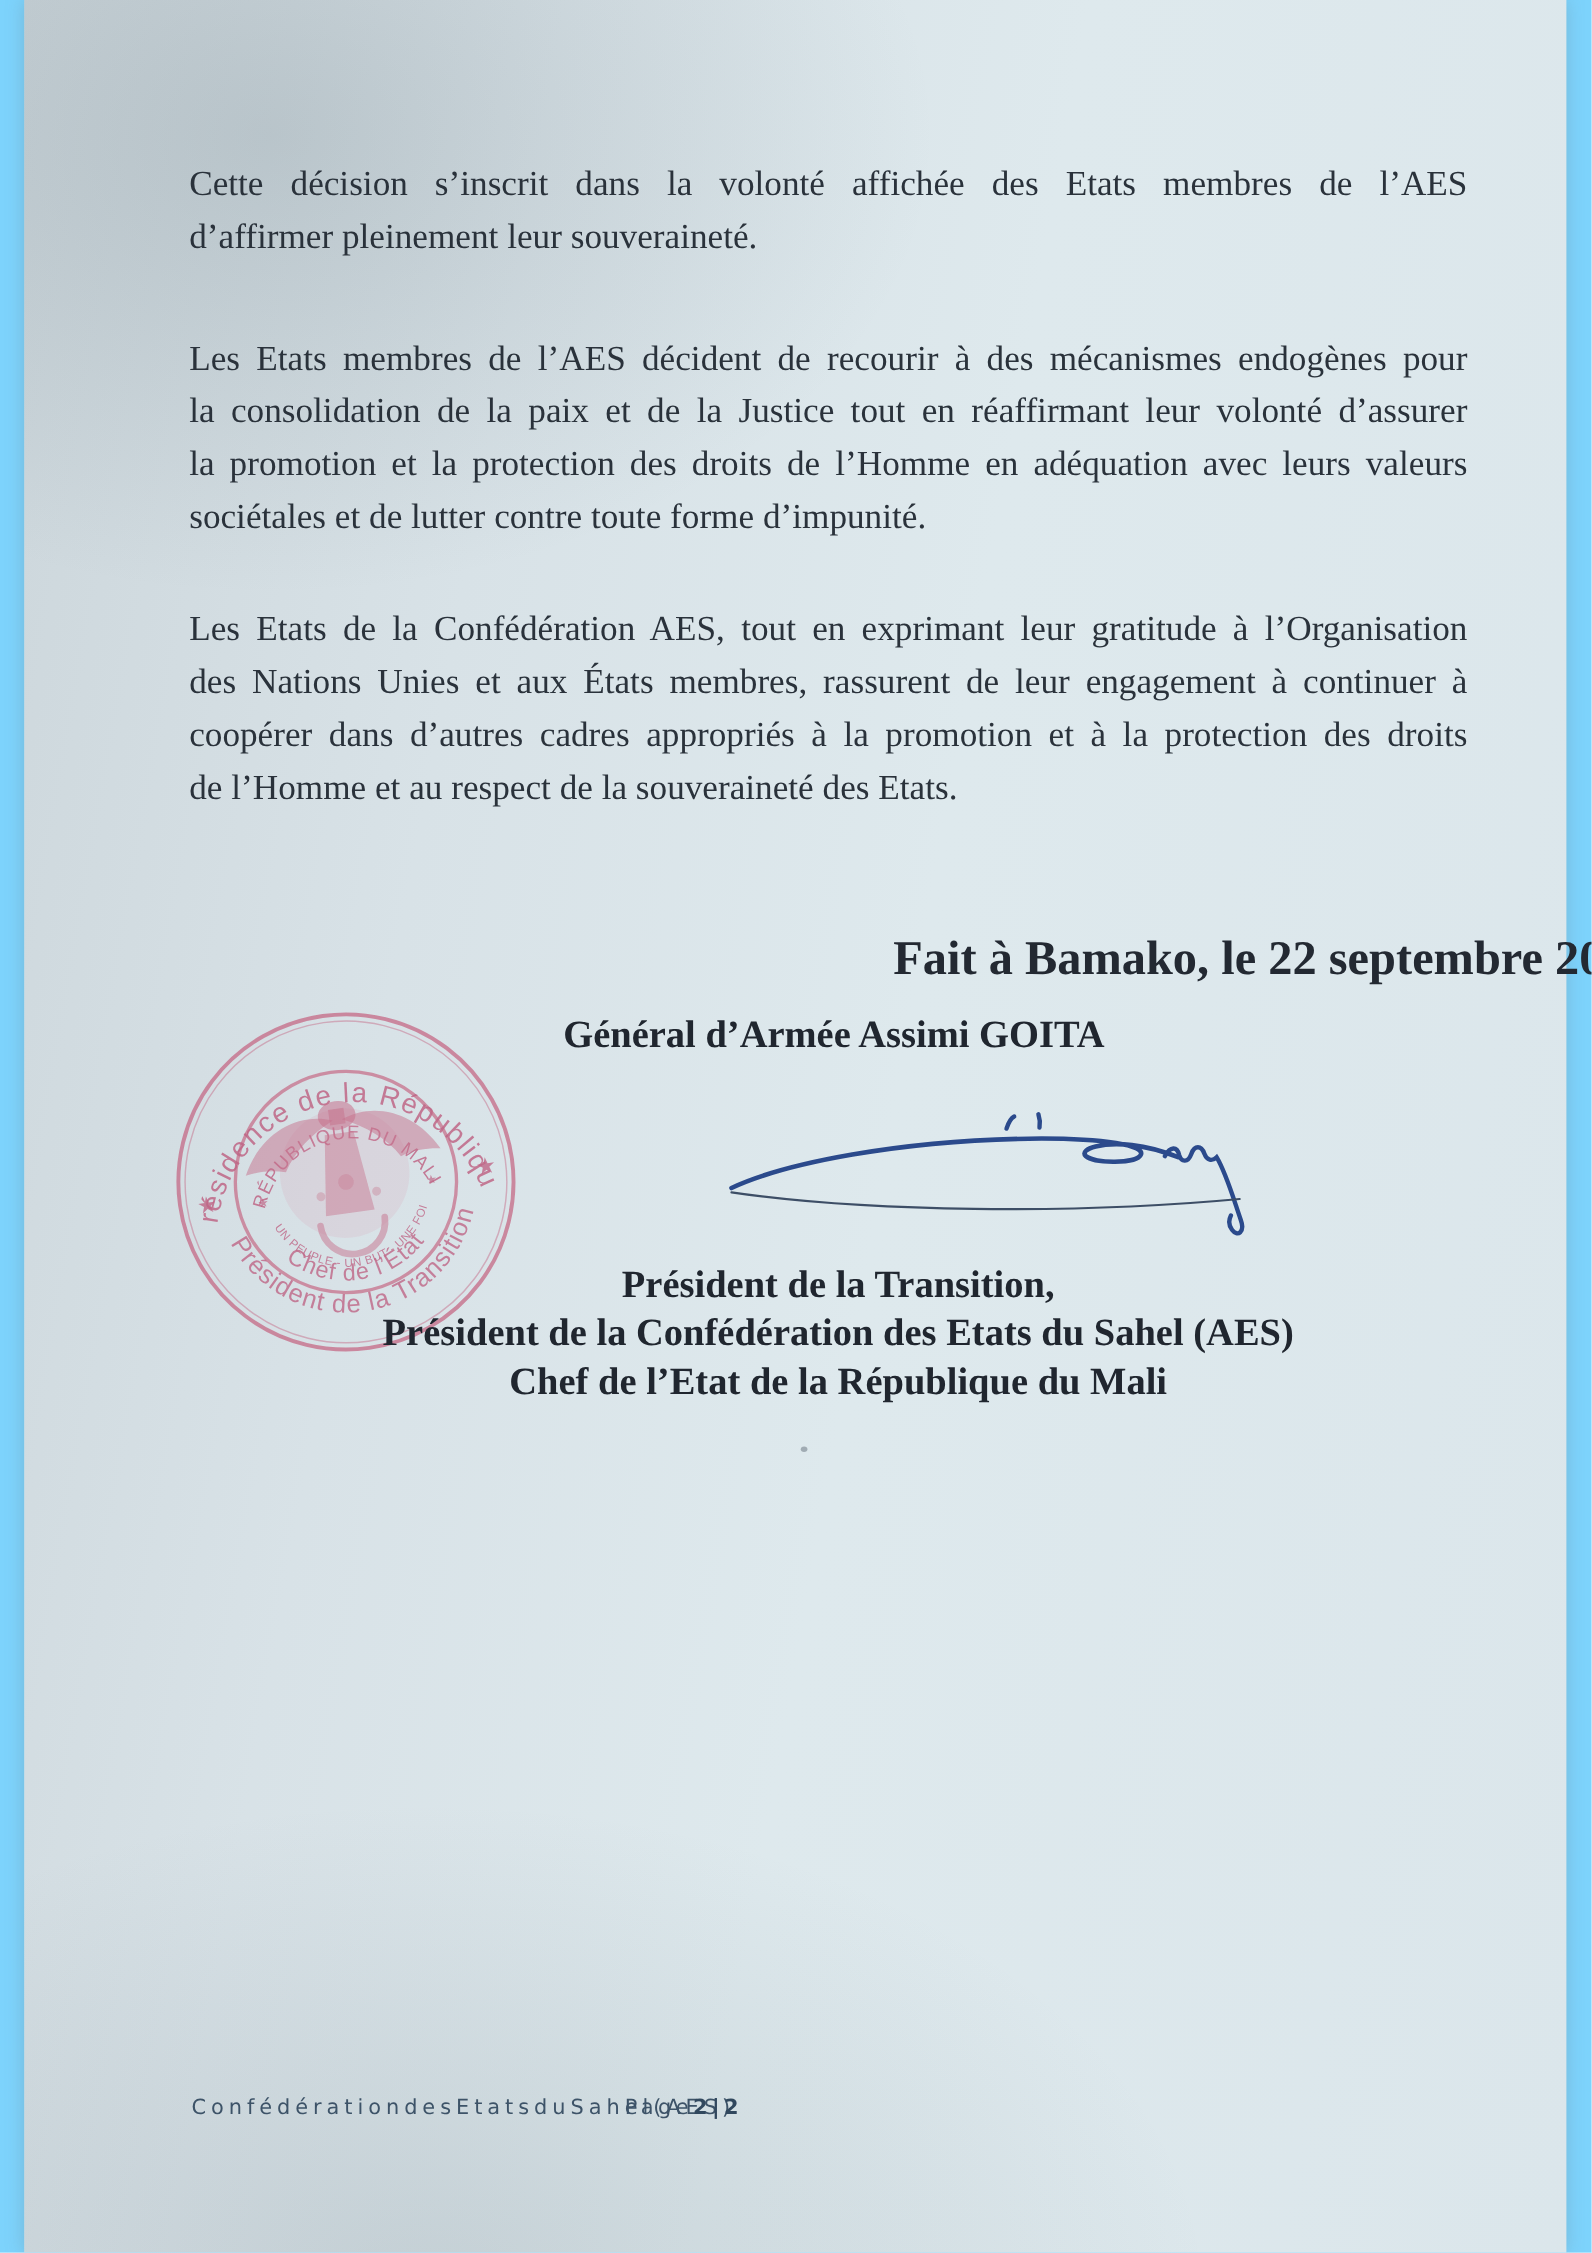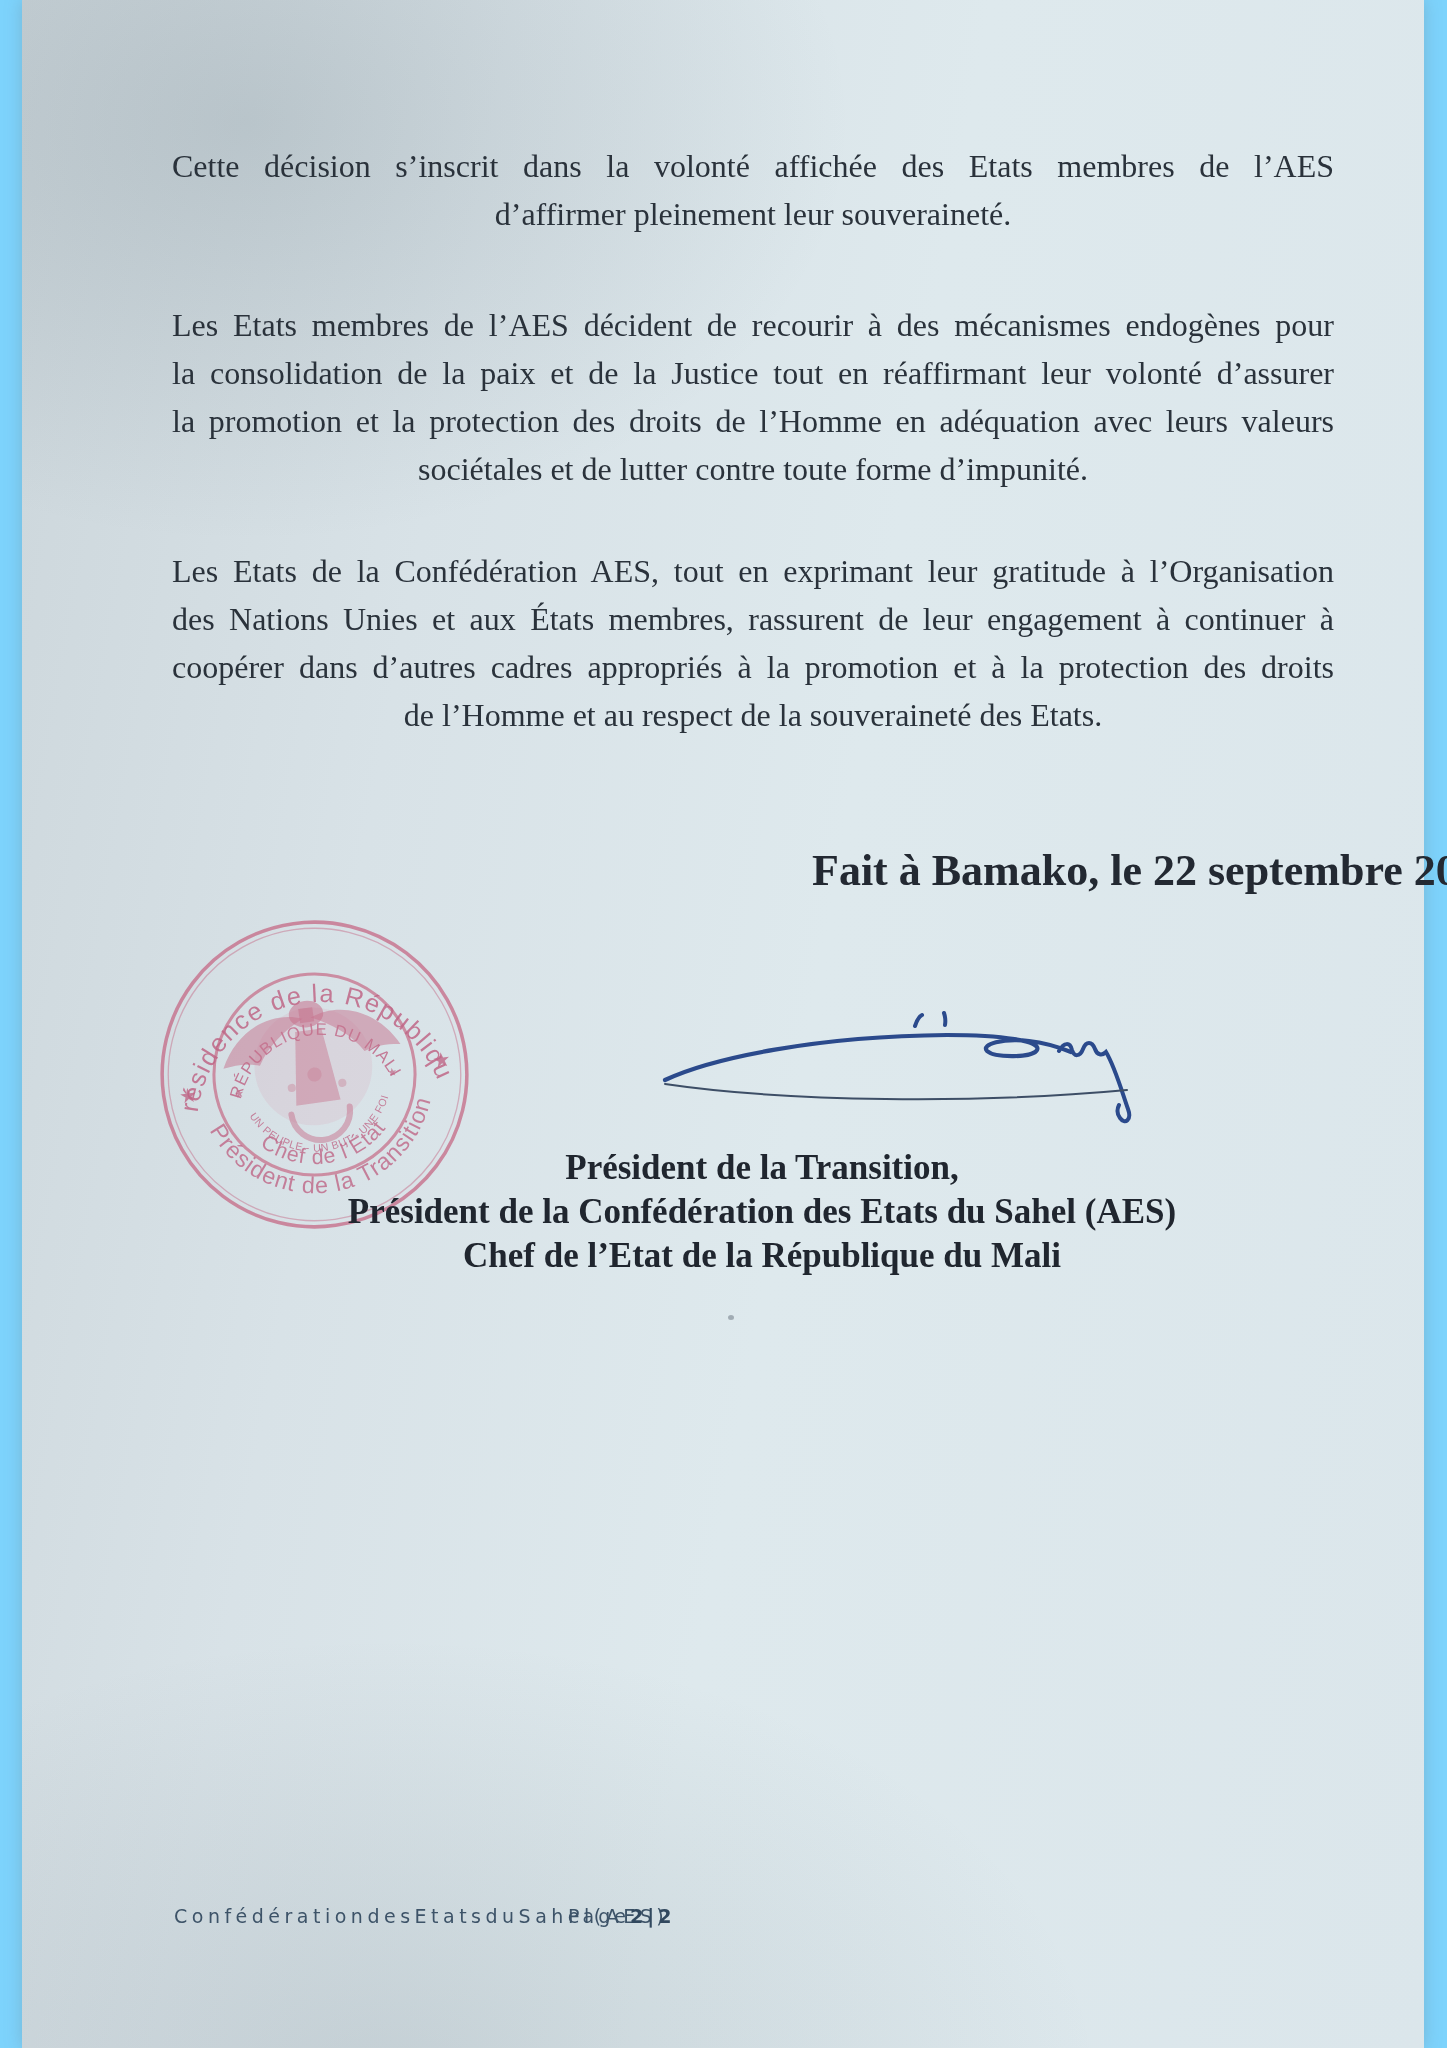--- a/index.html
+++ b/index.html
@@ -8,21 +8,21 @@
   
   #paper{position:absolute;left:22px;top:0;width:1402px;height:2048px;
     background:
       radial-gradient(1100px 760px at 16% 6%, rgba(84,102,112,.20), rgba(84,102,112,0) 55%),
       radial-gradient(1300px 820px at 26% 102%, rgba(80,96,106,.17), rgba(80,96,106,0) 55%),
       linear-gradient(100deg,#ccd6db 0%,#d8e2e7 28%,#dee9ed 55%,#dbe6eb 100%);
     box-shadow:0 0 16px rgba(110,125,138,.35);}
   .line{position:absolute;left:150px;width:1162px;font-size:32px;color:#2a323b;
         white-space:nowrap;}
   .jl{white-space:normal;text-align:justify;text-align-last:justify;}
-  .ll{text-align:center;}
+  .ll{text-align:left;}
   #dateline{position:absolute;left:790px;top:845px;font-size:44px;font-weight:bold;color:#232932;white-space:nowrap;}
   #signatory-name{position:absolute;left:490px;top:921px;font-size:35px;font-weight:bold;color:#20262f;white-space:nowrap;}
   #titles{position:absolute;left:300px;top:1146px;width:880px;text-align:center;
           font-size:35px;font-weight:bold;color:#20262f;line-height:44px;}
   #stamp{position:absolute;left:130px;top:912px;width:325px;height:325px;transform:rotate(-8deg);opacity:.88;}
   #signature{position:absolute;left:635px;top:1010px;width:475px;height:130px;}
   #speck{position:absolute;left:706px;top:1315px;width:6px;height:5px;border-radius:50%;background:rgba(70,80,95,.40);}
   #footer{position:absolute;top:1905px;left:0;width:100%;font-family:"DejaVu Sans",sans-serif;
           font-size:19px;color:#3d5368;}
   #footer-left{position:absolute;left:152px;letter-spacing:4.5px;white-space:nowrap;}
@@ -50,20 +50,21 @@
 
     <div>
       <div class="line jl" style="top:553px">Les Etats de la Confédération AES, tout en exprimant leur gratitude à l’Organisation</div>
       <div class="line jl" style="top:601px">des Nations Unies et aux États membres, rassurent de leur engagement à continuer à</div>
       <div class="line jl" style="top:649px">coopérer dans d’autres cadres appropriés à la promotion et à la protection des droits</div>
       <div class="line ll" style="top:697px">de l’Homme et au respect de la souveraineté des Etats.</div>
     </div>
 
     <div id="dateline">Fait à Bamako, le 22 septembre 2025</div>
 
+    <div id="signatory-name">Général d’Armée Assimi GOITA</div>
 
     <svg id="stamp" viewBox="0 0 320 320">
       <circle cx="160" cy="160" r="150" fill="none" stroke="#c4617f" stroke-width="3.5" opacity="0.8"></circle>
       <circle cx="160" cy="160" r="144" fill="none" stroke="#c4617f" stroke-width="1.3" opacity="0.5"></circle>
       <circle cx="160" cy="160" r="99" fill="none" stroke="#c4617f" stroke-width="3" opacity="0.75"></circle>
 
       <defs>
         <path id="arcTopOuter" d="M 40 185 A 123 123 0 0 1 280 185"></path>
         <path id="arcBotOuter" d="M 46.5 188.3 A 117 117 0 0 0 273.5 188.3"></path>
         <path id="arcBotInnerTitle" d="M 95 219.5 A 88 88 0 0 0 225 219.5"></path>

